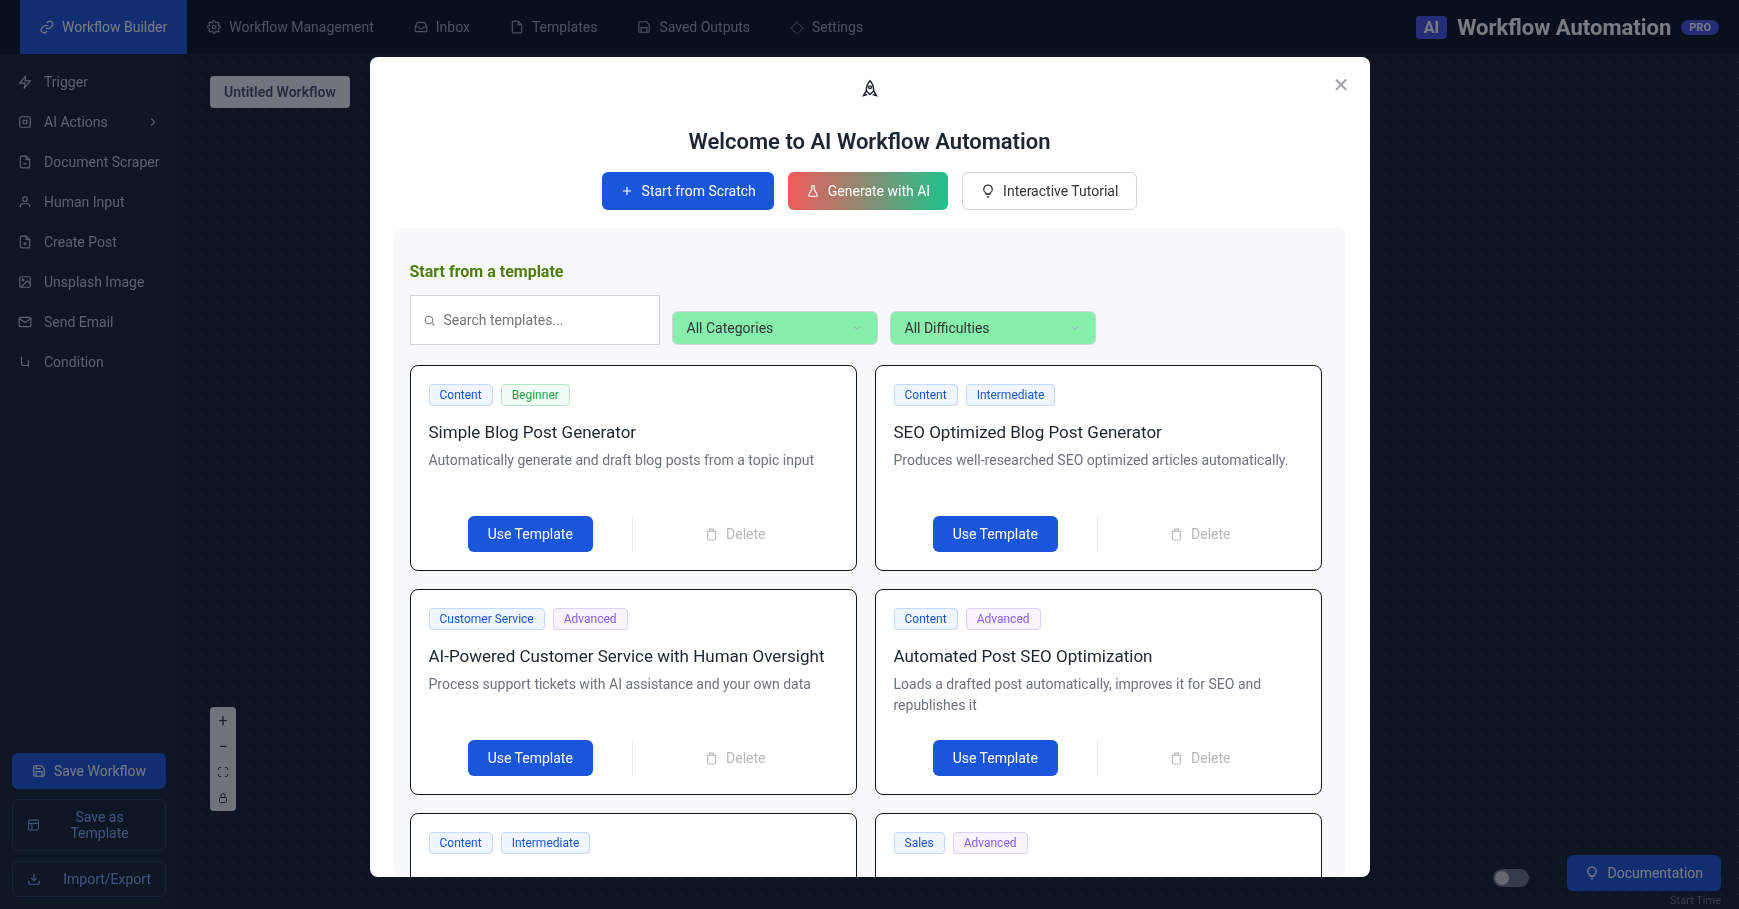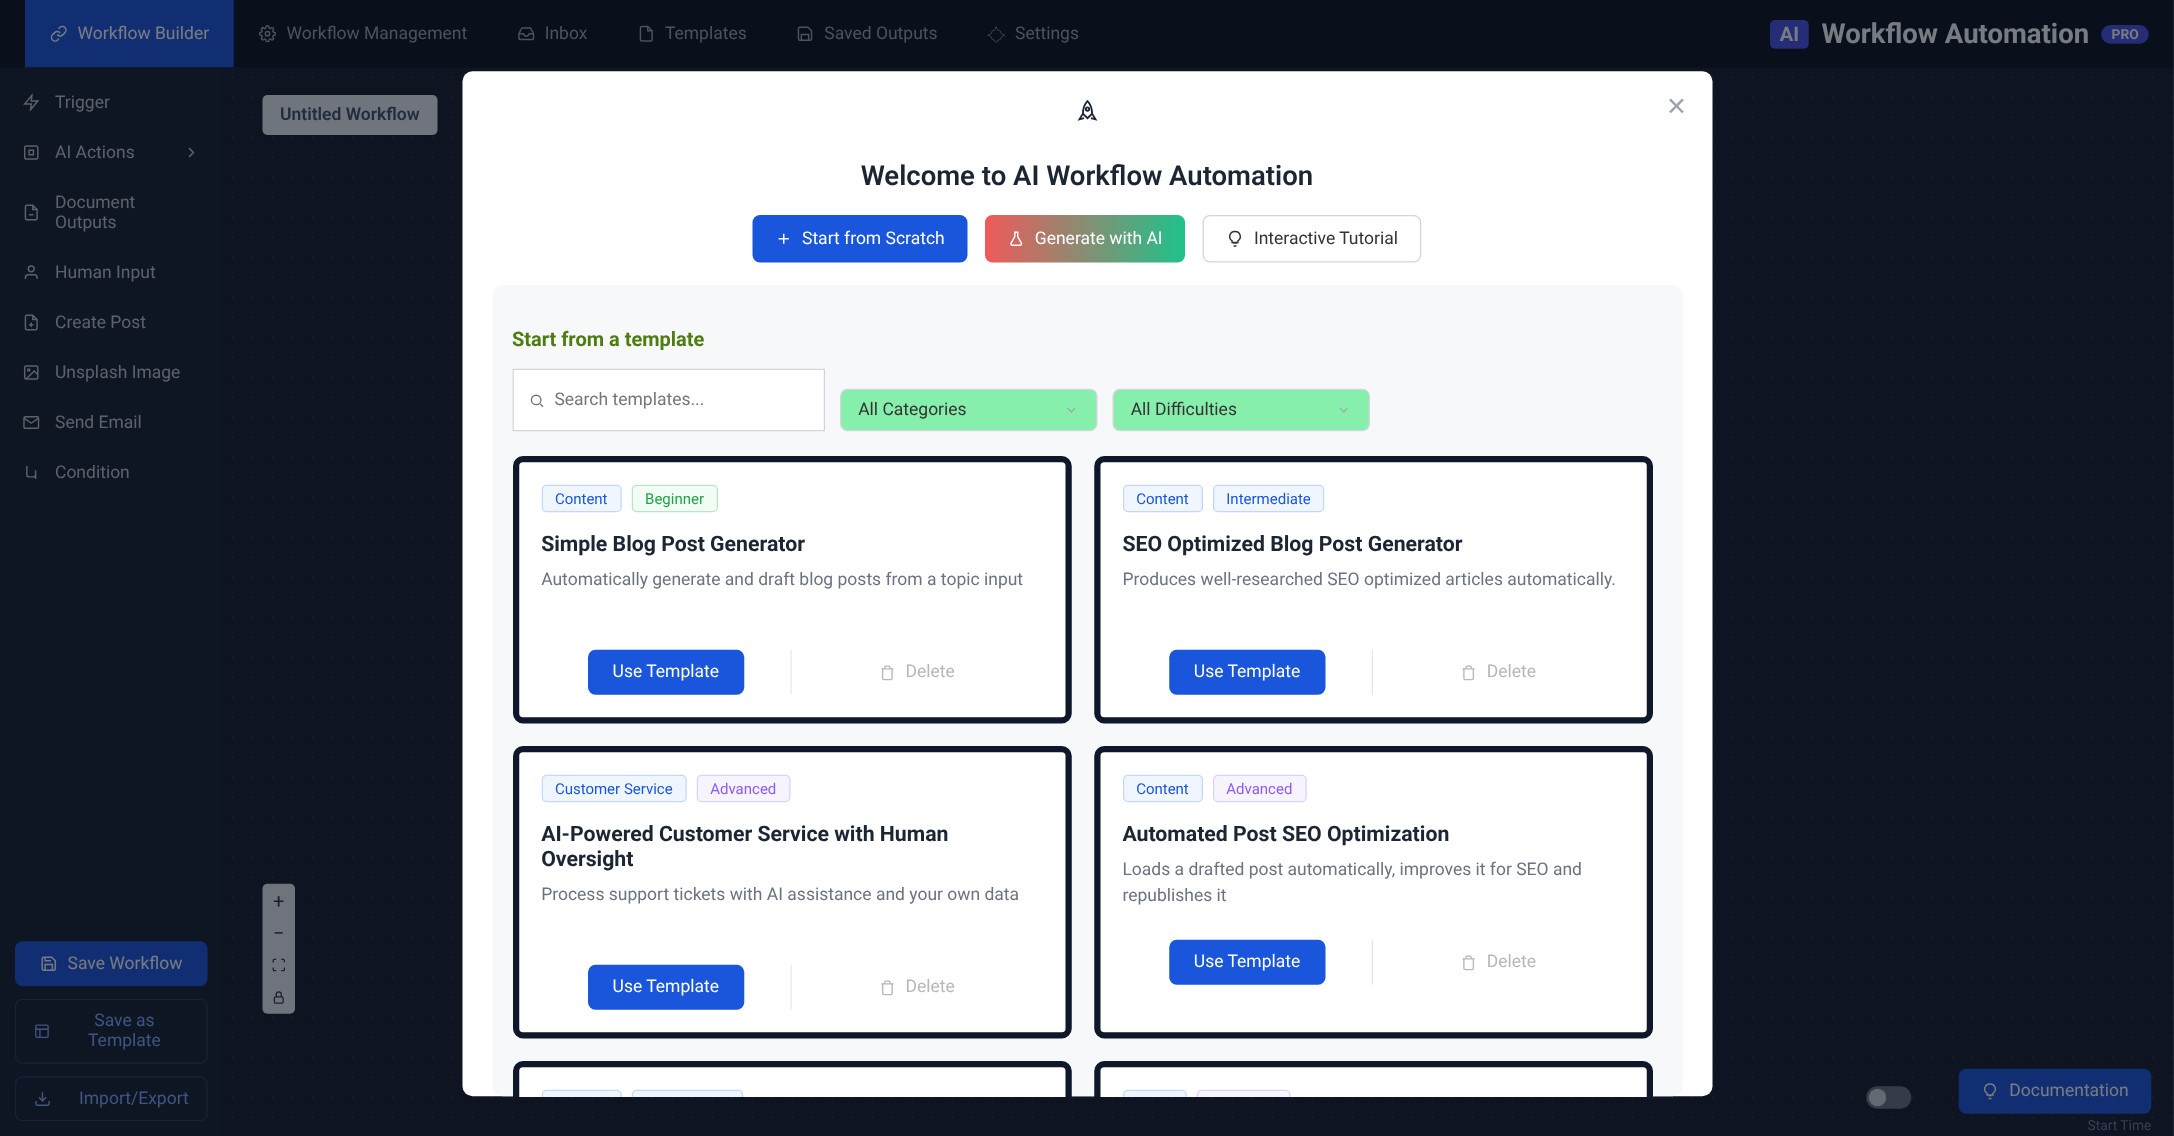--- a/index.html
+++ b/index.html
@@ -51,30 +51,30 @@
 .mbtn-ai { background: linear-gradient(90deg, #ef5a5a, #1ec28b); color: #fff; }
 .mbtn-outline { background: #fff; color: #333; border: 1px solid #d1d5db; }
 .template-section { background: #f7f8fa; margin: 18px 24px 0 24px; border-radius: 8px; padding: 18px 16px 0 16px; flex: 1; display: flex; flex-direction: column; overflow: hidden; }
 .template-head { font-size: 16px; font-weight: 700; color: #4d7c0f; margin-top: 16px; }
 .template-filters { display: flex; gap: 12px; margin-top: 14px; }
 .search-box { width: 250px; border: 1px solid #d1d5db; border-radius: 0; padding: 8px 12px; display: flex; align-items: center; gap: 8px; background: #fff; }
 .search-box input { border: none; outline: none; font-size: 14px; flex: 1; background: transparent; }
 .select-box { width: 206px; border: 1px solid #d1d5db; border-radius: 6px; padding: 8px 14px; display: flex; align-items: center; justify-content: space-between; background: #86efac; font-size: 14px; color: #333; cursor: pointer; margin-top: 16px; }
 .template-grid-wrap { flex: 1; overflow-y: auto; margin-top: 20px; padding-right: 8px; padding-bottom: 20px; }
 .template-grid { display: grid; grid-template-columns: 1fr 1fr; gap: 18px; }
-.tcard { background: #fff; border: 5px solid #0f172a; border-radius: 8px; padding: 18px; display: flex; flex-direction: column; }
+.tcard { background: #fff; border: 1px solid #0f172a; border-radius: 8px; padding: 18px; display: flex; flex-direction: column; }
 .tcard-tags { display: flex; gap: 8px; }
 .tag { font-size: 12px; padding: 3px 10px; border-radius: 4px; border: 1px solid; }
 .tag-content { color: #1a56db; border-color: #c3d7ff; background: #f0f6ff; }
 .tag-beginner { color: #22a447; border-color: #b7e6c6; background: #f1fcf4; }
 .tag-intermediate { color: #1a56db; border-color: #c3d7ff; background: #f0f6ff; }
 .tag-advanced { color: #8b5cf6; border-color: #ddd1fb; background: #f7f3ff; }
 .tag-cs { color: #1a56db; border-color: #c3d7ff; background: #f0f6ff; }
 .tag-sales { color: #1a56db; border-color: #c3d7ff; background: #f0f6ff; }
-.tcard-title { font-size: 17px; font-weight: 700; color: #1c2533; margin-top: 16px; }
+.tcard-title { font-size: 17px; font-weight: 400; color: #1c2533; margin-top: 16px; }
 .tcard-desc { font-size: 14px; color: #6b7280; margin-top: 8px; line-height: 1.5; min-height: 42px; }
 .tcard-actions { display: flex; margin-top: 24px; }
 .tcard-actions > * { flex: 1; display: flex; justify-content: center; align-items: center; }
 .use-btn { background: #1a56db; color: #fff; border: none; padding: 10px 20px; border-radius: 6px; font-size: 14px; cursor: pointer; flex: 0 0 auto; }
 .use-wrap { flex: 0 0 50%; border-right: 1px solid #e5e7eb; display: flex; justify-content: center; }
 .del-btn { color: #b7b7b7; font-size: 14px; display: flex; align-items: center; gap: 8px; cursor: pointer; }
 
 
 .template-grid-wrap::-webkit-scrollbar { width: 10px; }
 .template-grid-wrap::-webkit-scrollbar-thumb { background: #c7cbd1; border-radius: 5px; }
@@ -152,21 +152,21 @@
           <svg class="caret" width="10" height="10" viewBox="0 0 24 24" fill="none" stroke="currentColor" stroke-width="2">
             <path d="M9 18l6-6-6-6"></path>
           </svg>
         </div>
         <div class="sidebar-item">
           <svg viewBox="0 0 24 24" fill="none" stroke="currentColor" stroke-width="2">
             <path d="M14 2H6a2 2 0 0 0-2 2v16a2 2 0 0 0 2 2h12a2 2 0 0 0 2-2V8z"></path>
             <polyline points="14 2 14 8 20 8"></polyline>
             <line x1="9" y1="15" x2="15" y2="15"></line>
           </svg>
-          <span>Document Outputs</span>
+          <span>Document Scraper</span>
         </div>
         <div class="sidebar-item">
           <svg viewBox="0 0 24 24" fill="none" stroke="currentColor" stroke-width="2">
             <path d="M20 21v-2a4 4 0 0 0-4-4H8a4 4 0 0 0-4 4v2"></path>
             <circle cx="12" cy="7" r="4"></circle>
           </svg>
           <span>Human Input</span>
         </div>
         <div class="sidebar-item">
           <svg viewBox="0 0 24 24" fill="none" stroke="currentColor" stroke-width="2">

